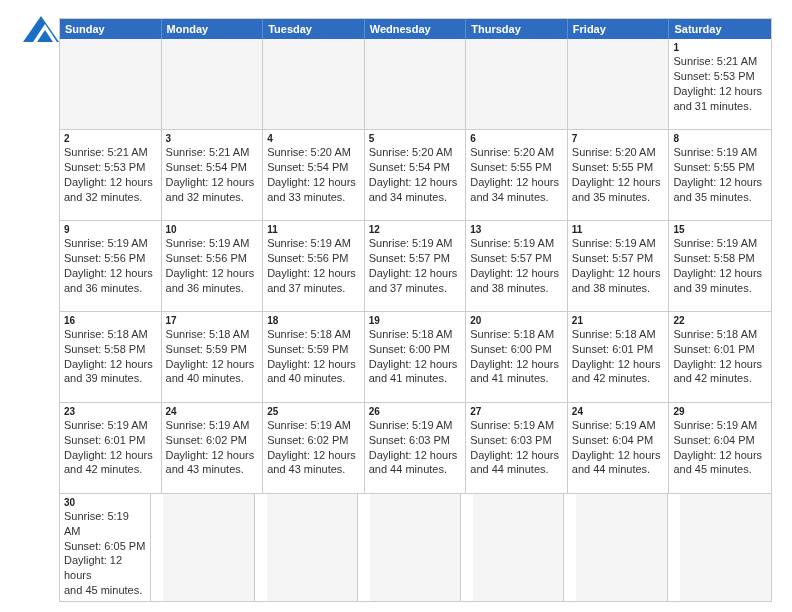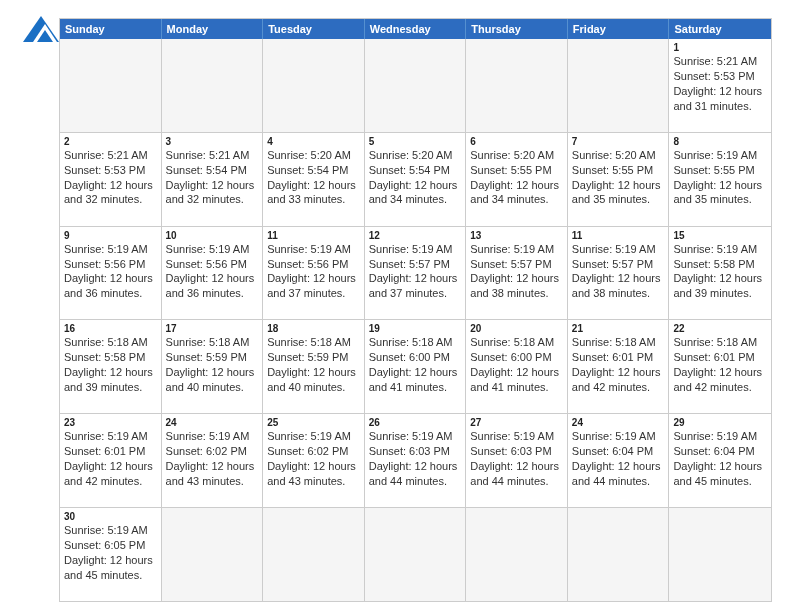--- a/index.html
+++ b/index.html
@@ -65,21 +65,21 @@
       display: flex;
       flex-direction: column;
       flex: 1;
     }
     .calendar-row {
       display: grid;
       grid-template-columns: repeat(7, 1fr);
       flex: 1;
       border-bottom: 1px solid #ccc;
     }
-    .calendar-row:last-child { border-bottom: none; }
+    .calendar-row:last-child { border-bottom: none; gap: 12px; }
     .cell {
       border-right: 1px solid #ccc;
       padding: 3px 4px;
       font-size: 8px;
       color: #333;
       vertical-align: top;
       overflow: hidden;
       background: #fff;
     }
     .cell:last-child { border-right: none; }

